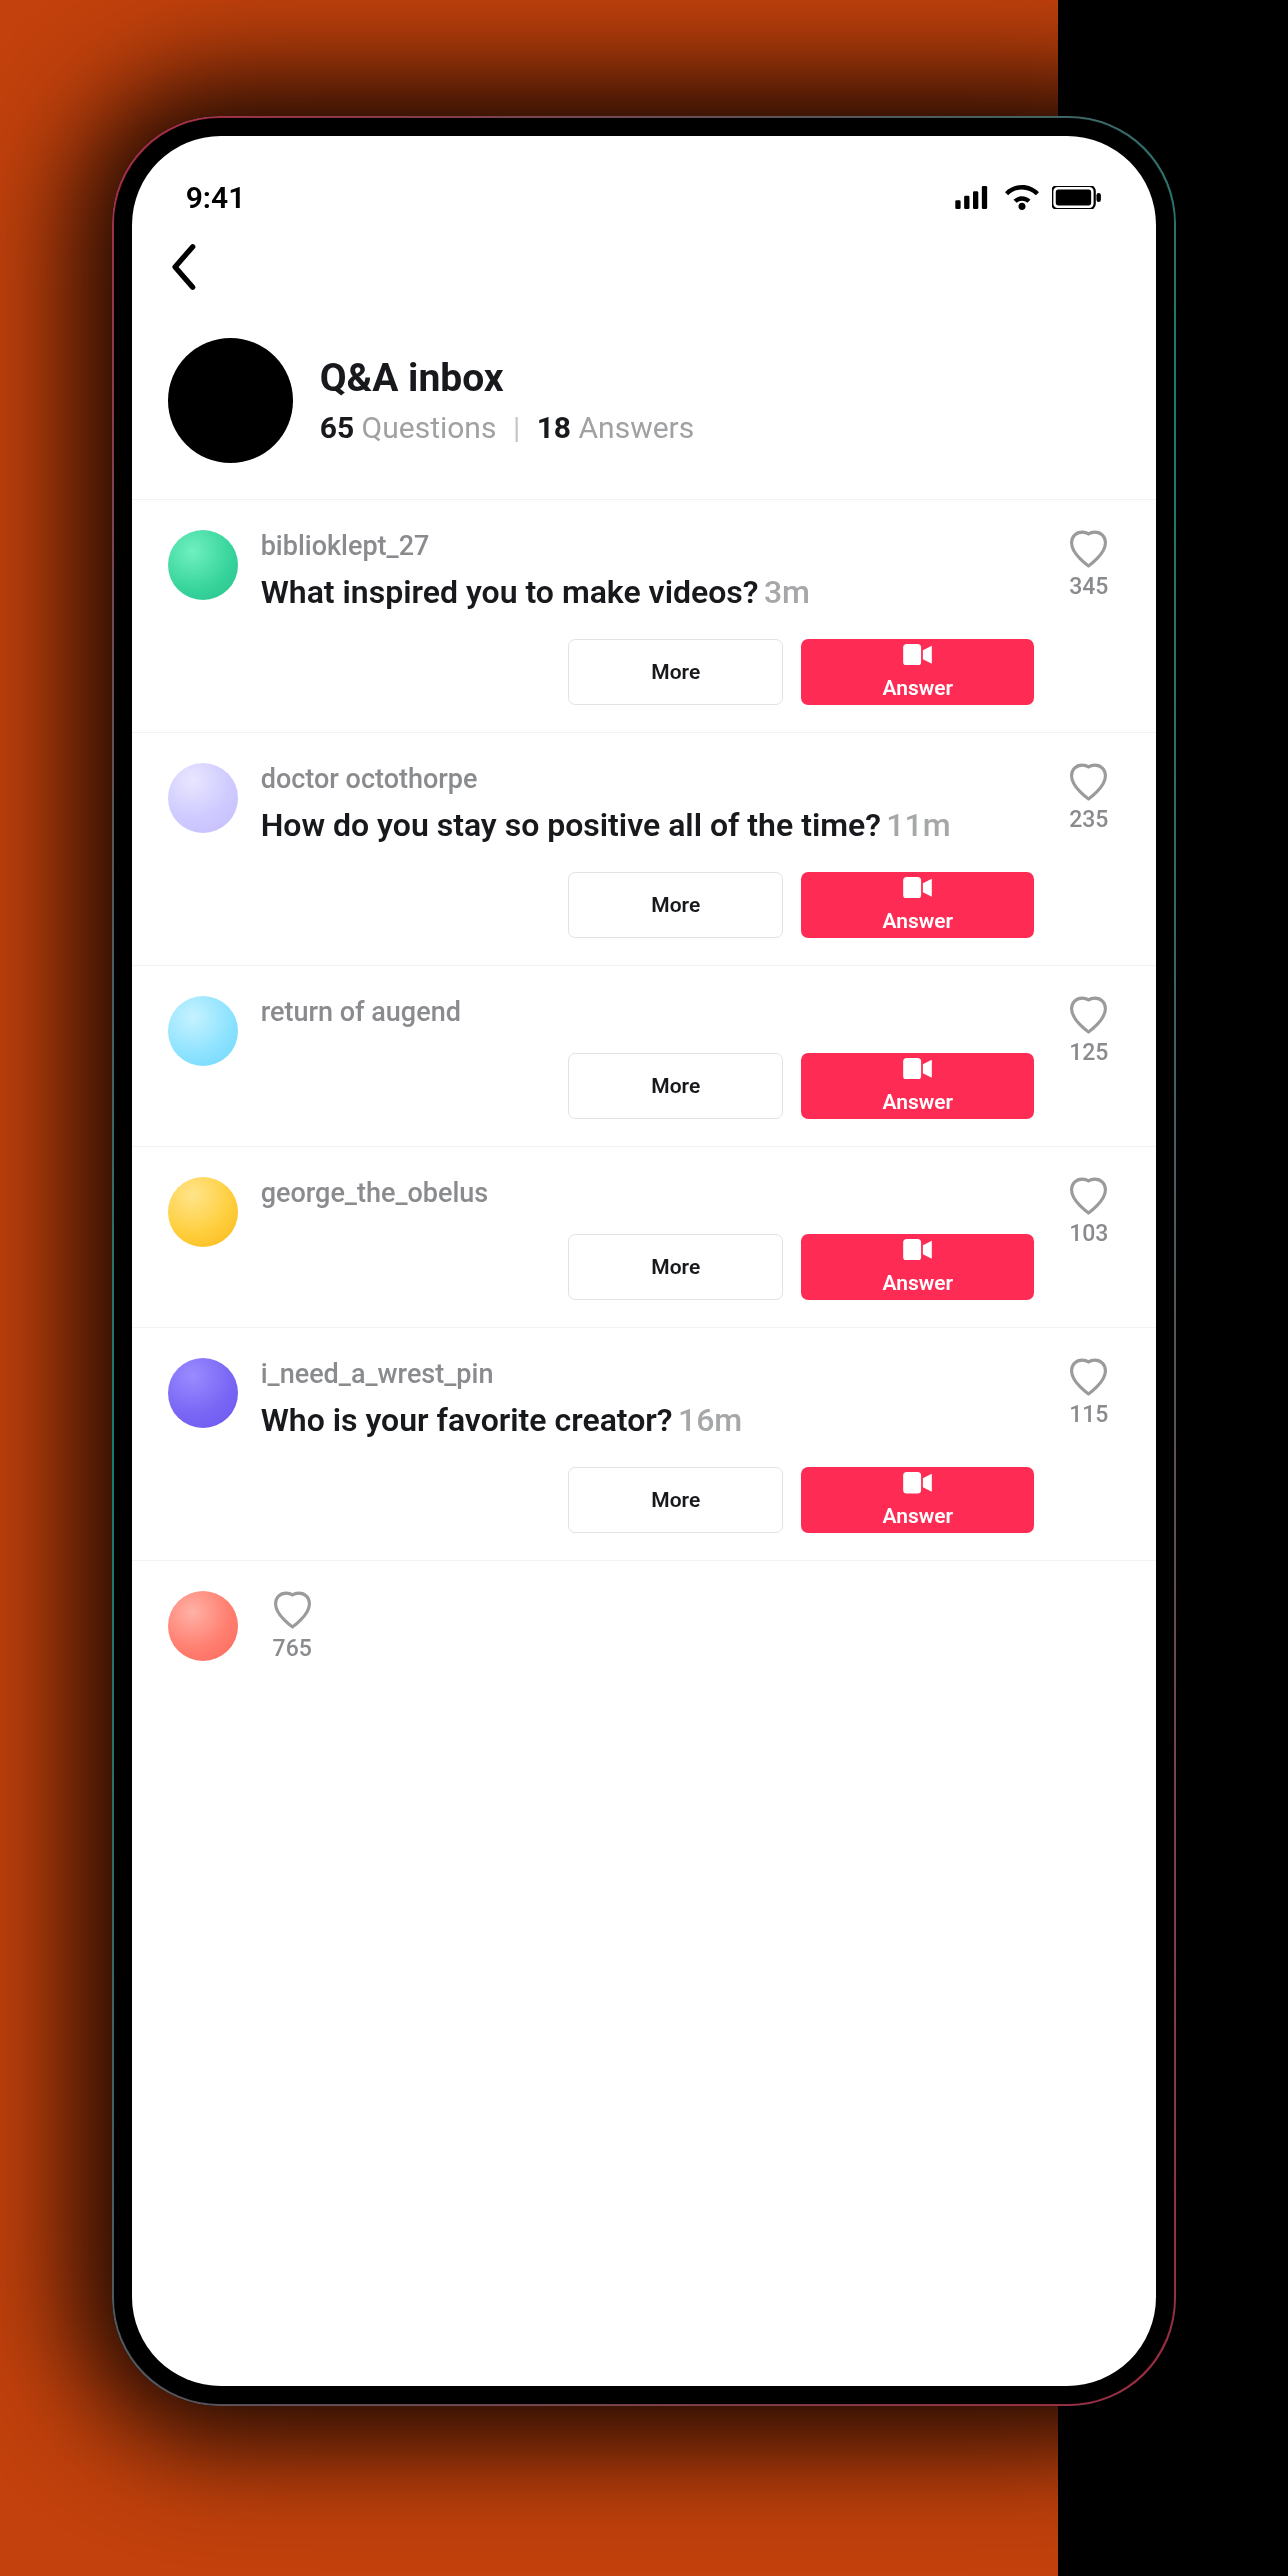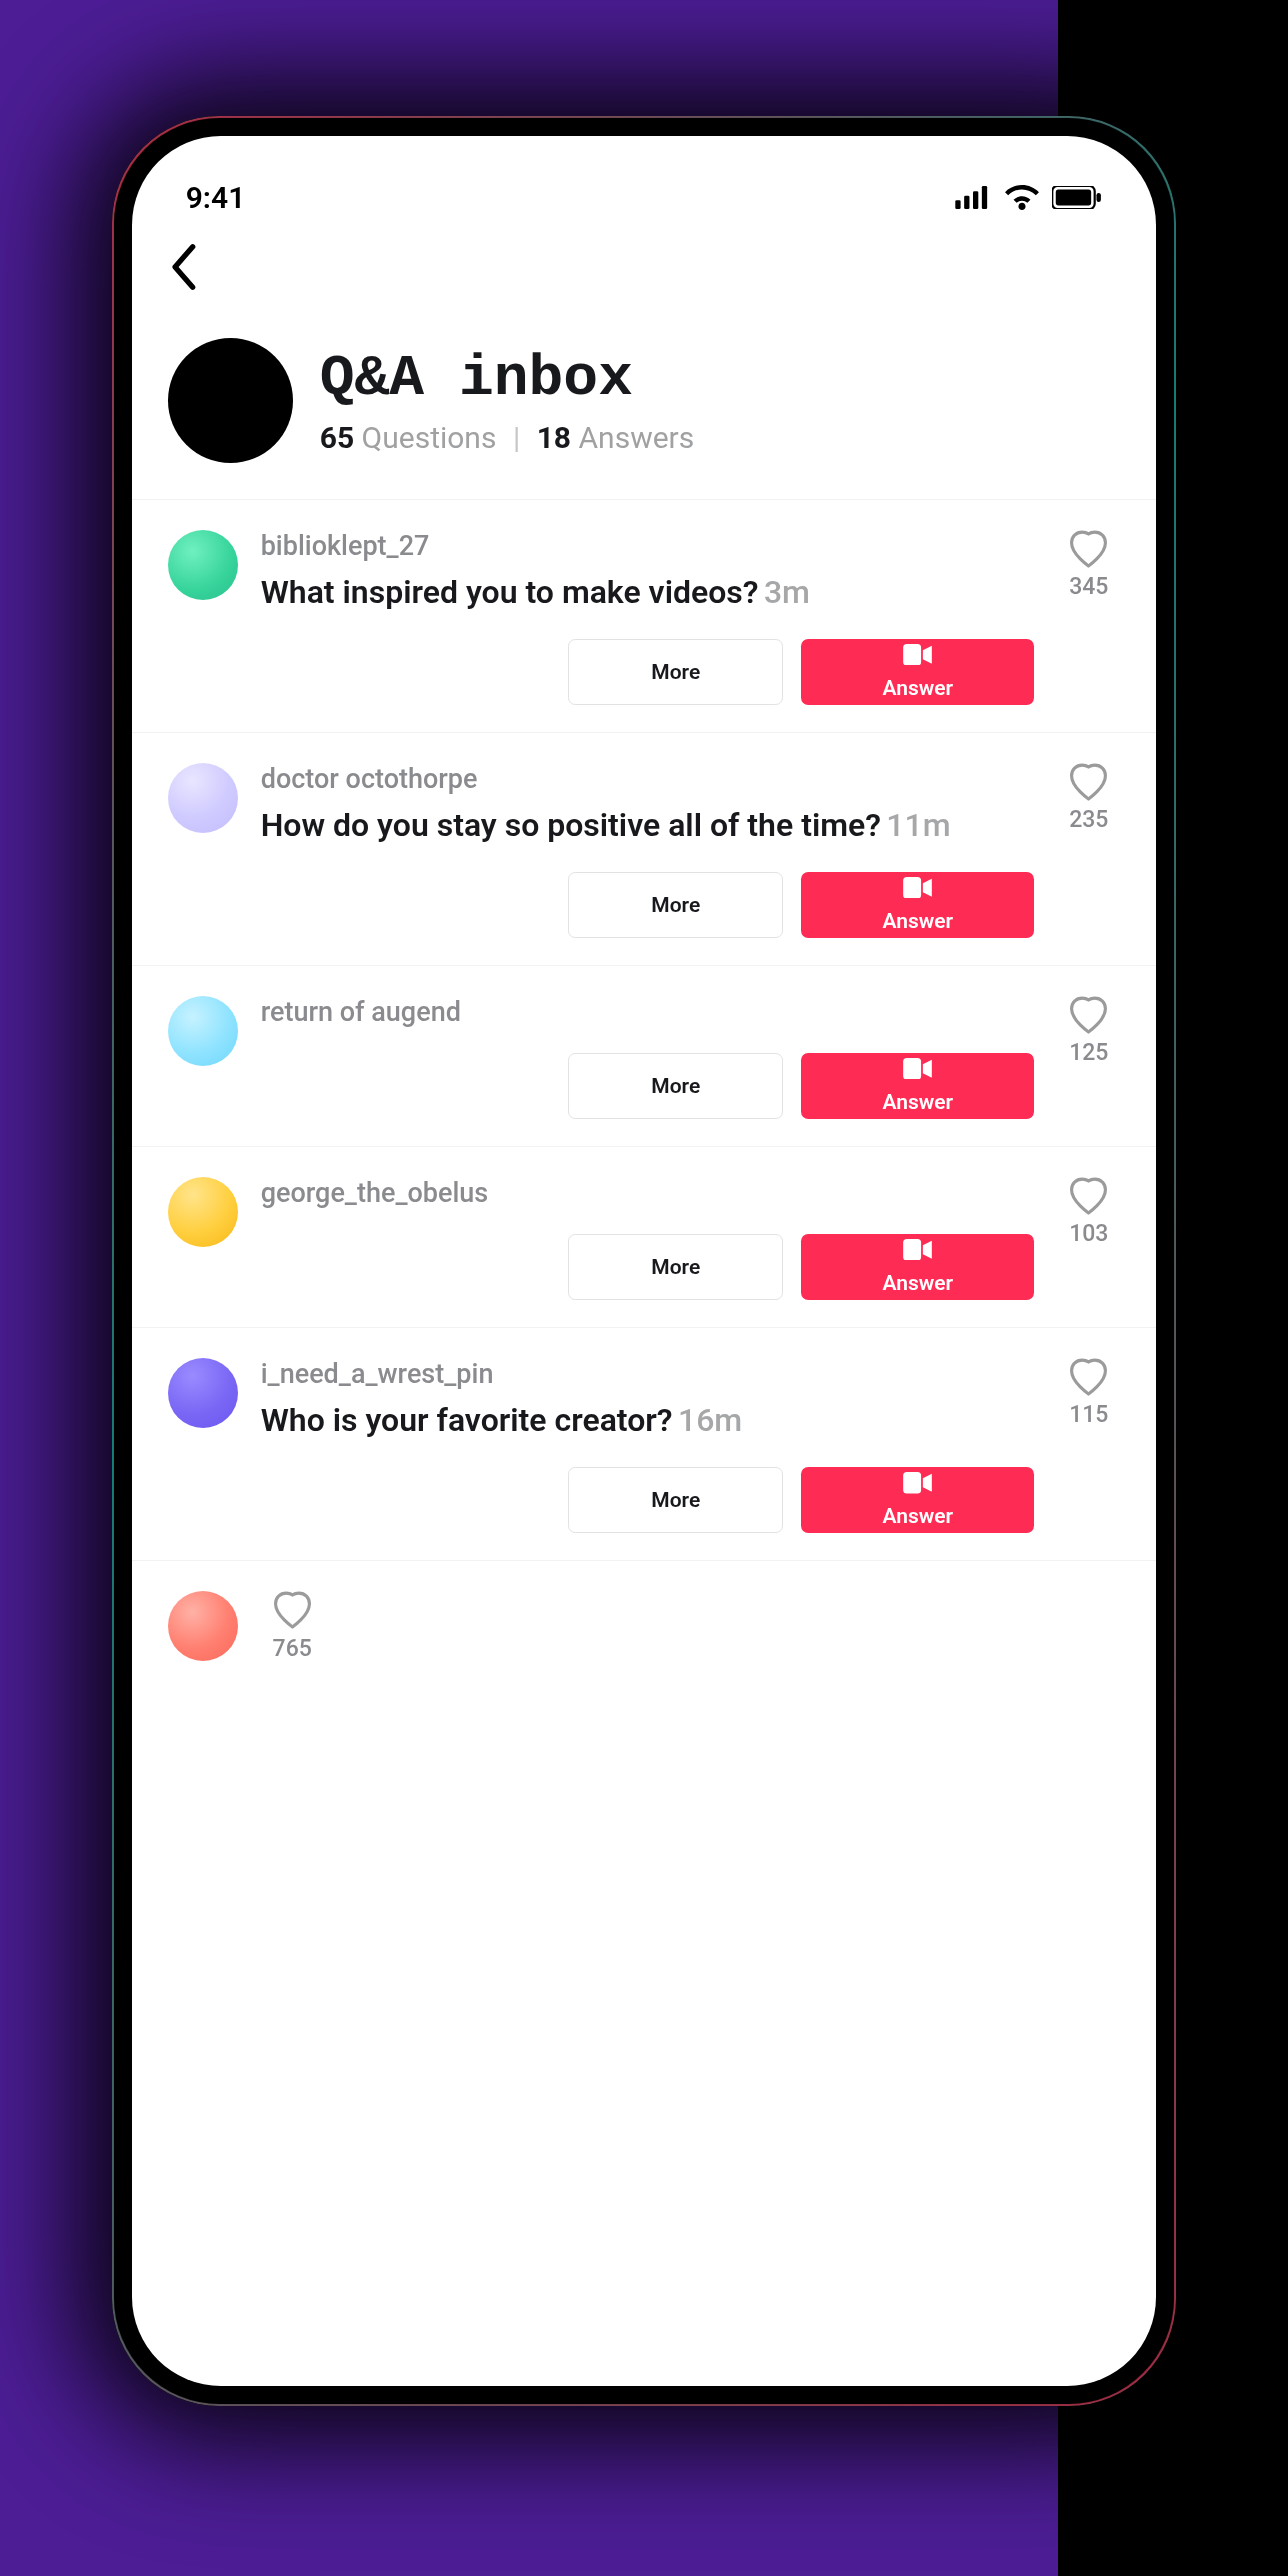--- a/index.html
+++ b/index.html
@@ -7,21 +7,21 @@
     width: 1288px;
     height: 2576px;
     background: #000;
     font-family: -apple-system, BlinkMacSystemFont, "Segoe UI", Roboto, Helvetica, Arial, sans-serif;
     overflow: hidden;
   }
   .stage {
     position: relative;
     width: 1058px;
     height: 2576px;
-    background: #4c1d95;
+    background: #c2410c;
   }
   .device {
     position: absolute;
     left: 112px;
     top: 116px;
     width: 1064px;
     height: 2290px;
     border-radius: 107px;
     background: #000;
     padding: 19.7px;
@@ -89,24 +89,23 @@
     align-items:center;
     gap:27px;
     padding: 18px 36px 36px 36px;
   }
   .header-avatar {
     width:125px; height:125px; border-radius:50%;
     background:#000;
     flex-shrink:0;
   }
   .header-title {
-    font-size:58px;
+    font-size:39px;
     font-weight:700;
     color:#18191c;
-    font-family:Liberation Mono, monospace;
   }
   .header-sub {
     font-size:30px;
     color:#a0a1a3;
     margin-top:9px;
   }
   .header-sub b { color:#18191c; font-weight:700; }
   .divider-v { margin:0 9px; color:#c7c7c7; }
 
   

